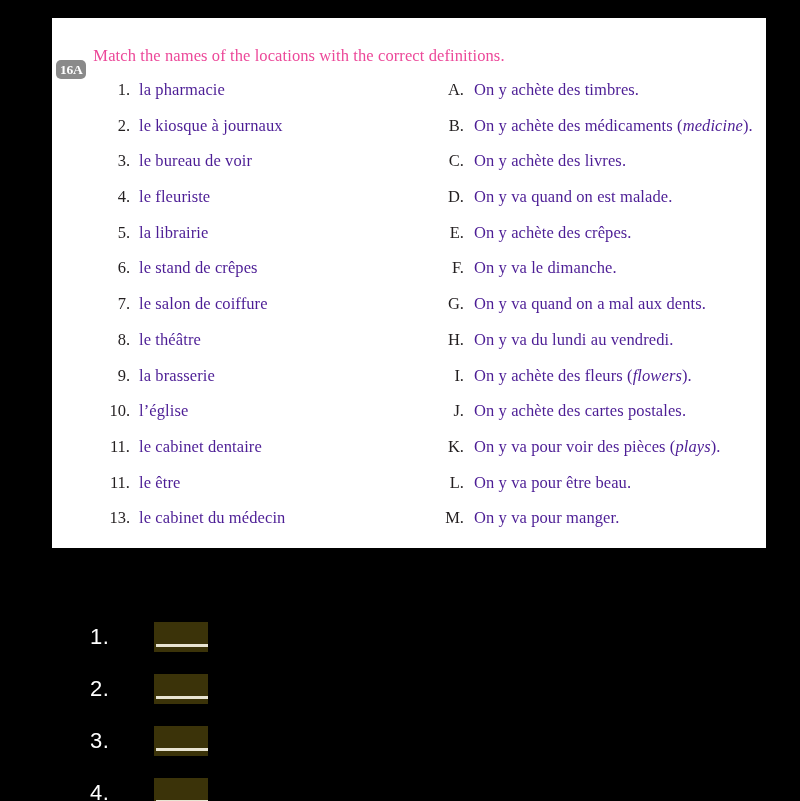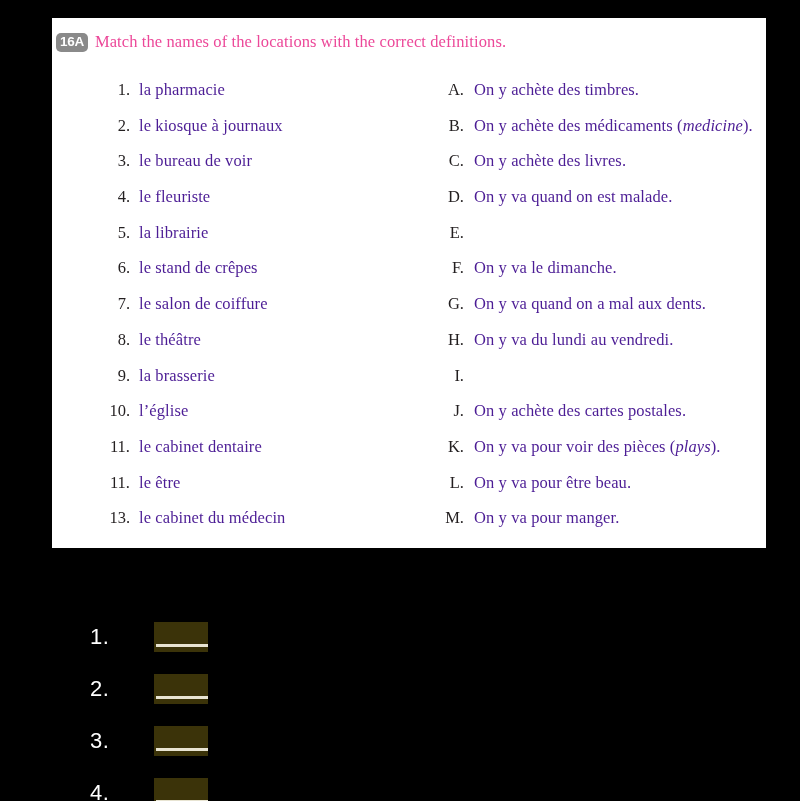--- a/index.html
+++ b/index.html
@@ -39,26 +39,27 @@
   #exercise-badge {
     display: inline-flex;
     align-items: center;
     justify-content: center;
     min-width: 30px;
     height: 19px;
     padding: 0 4px;
     border-radius: 5px;
     background: #8a8a8a;
     color: #ffffff;
-    font-family: Liberation Sans, sans-serif;
+    font-family: Liberation Serif, serif;
     font-weight: bold;
     font-size: 13.5px;
     letter-spacing: -0.3px;
     line-height: 1;
     box-sizing: border-box;
+    margin-top: 28px;
   }
   #exercise-instruction {
     font-family: "Liberation Serif", serif;
     font-size: 16.5px;
     color: #ec4899;
     letter-spacing: 0.1px;
   }
 
   
   #match-columns {
@@ -216,35 +217,37 @@
         <div class="match-row">
           <span class="match-marker">C.</span>
           <span class="match-text"><span>On y achète des livres.</span></span>
         </div>
         <div class="match-row">
           <span class="match-marker">D.</span>
           <span class="match-text"><span>On y va quand on est malade.</span></span>
         </div>
         <div class="match-row">
           <span class="match-marker">E.</span>
+          <span class="match-text"><span>On y achète des crêpes.</span></span>
         </div>
         <div class="match-row">
           <span class="match-marker">F.</span>
           <span class="match-text"><span>On y va le dimanche.</span></span>
         </div>
         <div class="match-row">
           <span class="match-marker">G.</span>
           <span class="match-text"><span>On y va quand on a mal aux dents.</span></span>
         </div>
         <div class="match-row">
           <span class="match-marker">H.</span>
           <span class="match-text"><span>On y va du lundi au vendredi.</span></span>
         </div>
         <div class="match-row">
           <span class="match-marker">I.</span>
+          <span class="match-text"><span>On y achète des fleurs </span><span>(</span><i>flowers</i><span>).</span></span>
         </div>
         <div class="match-row">
           <span class="match-marker">J.</span>
           <span class="match-text"><span>On y achète des cartes postales.</span></span>
         </div>
         <div class="match-row">
           <span class="match-marker">K.</span>
           <span class="match-text"><span>On y va pour voir des pièces </span><span>(</span><i>plays</i><span>).</span></span>
         </div>
         <div class="match-row">

